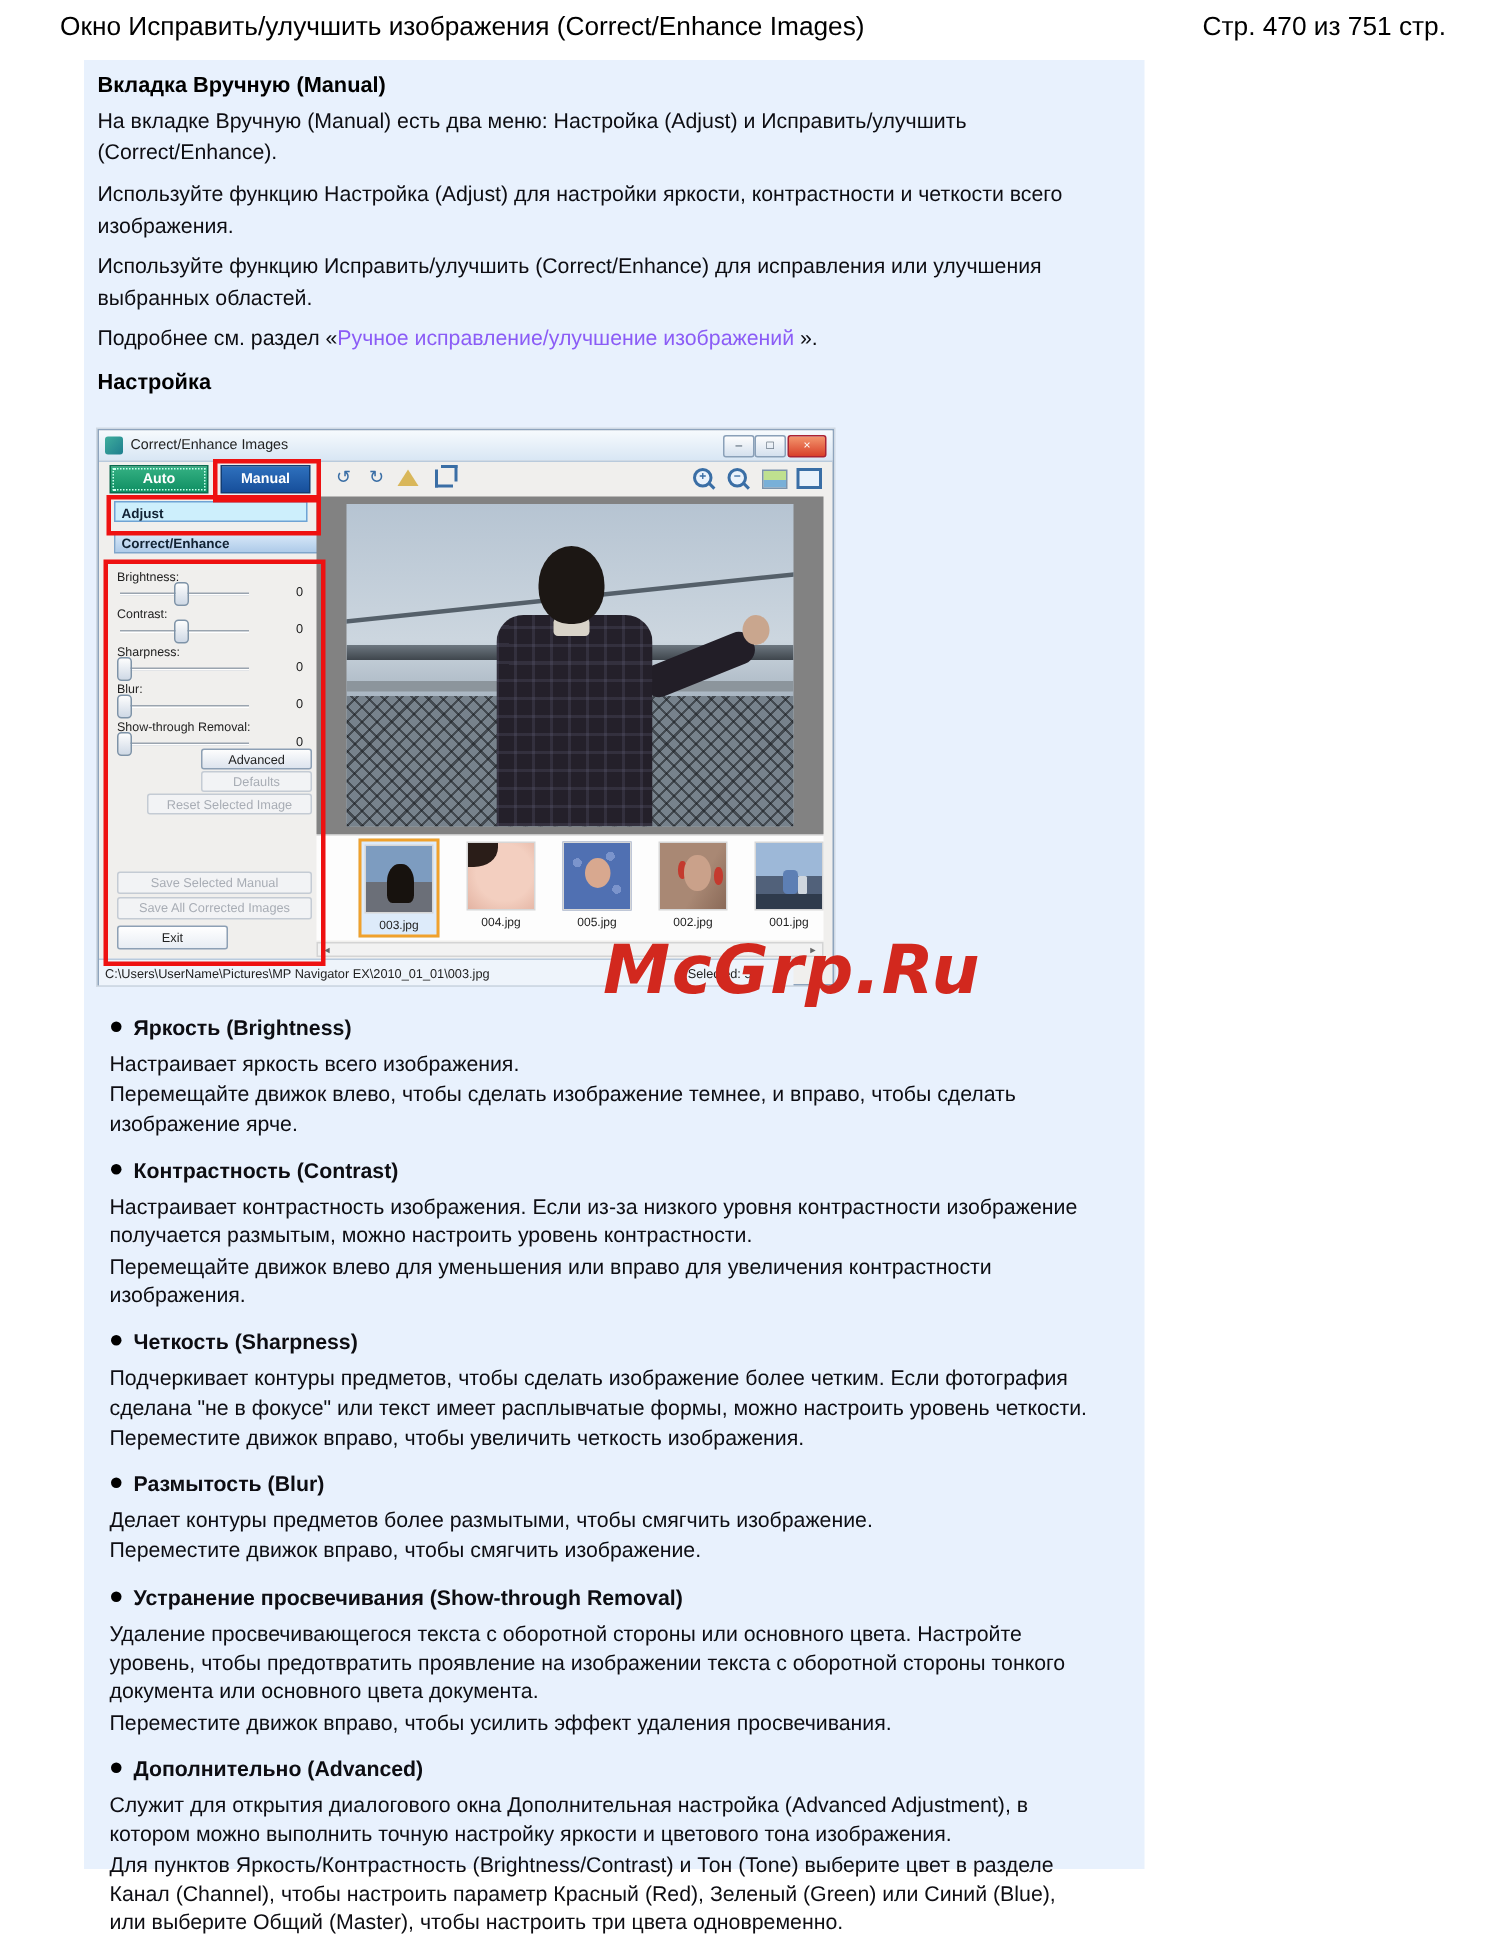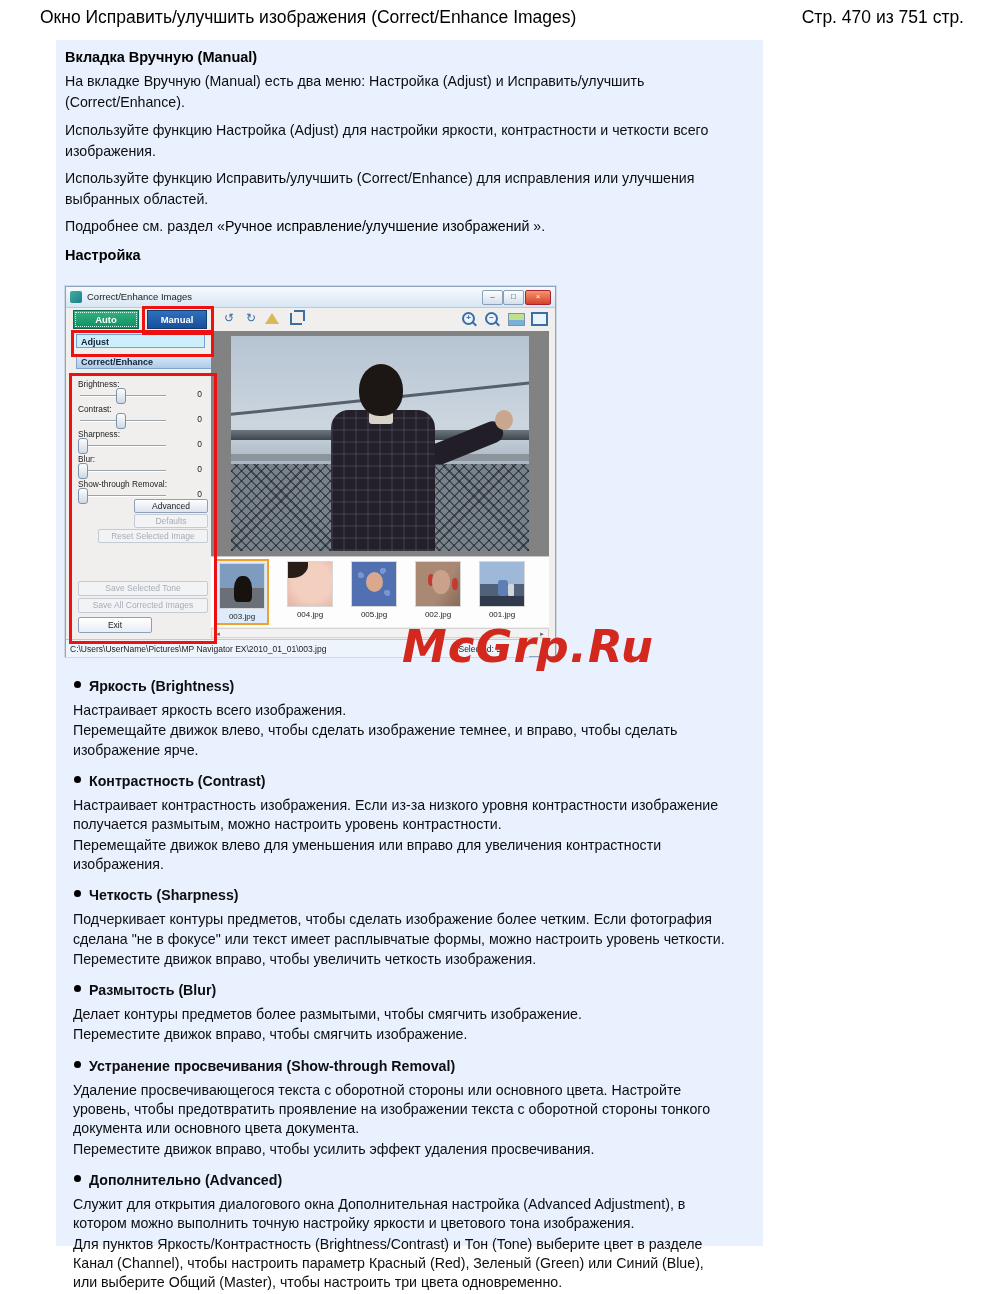--- a/index.html
+++ b/index.html
@@ -7,21 +7,21 @@
 
   .header-title{position:absolute;left:40px;top:7px;font-size:17.5px;color:#000;}
   .header-page{position:absolute;right:36px;top:7px;font-size:17.5px;color:#000;}
 
   .content{position:absolute;left:56px;top:40px;width:707px;height:1206px;background:#e8f1fd;}
   .h1{position:absolute;left:9px;font-weight:bold;font-size:14.5px;color:#000;}
   .h-manual{top:9px;}
   .h-nastr{top:207px;}
   .para{position:absolute;left:9px;width:676px;font-size:14.2px;line-height:1.45;color:#0d0d12;}
   .p1{top:31px;}.p2{top:80px;}.p3{top:128px;}.p4{top:176px;}
-  .link{color:#000000;text-decoration:none;cursor:pointer;}
+  .link{color:#8b5cf6;text-decoration:none;cursor:pointer;}
 
   
   .shot{position:absolute;left:9px;top:246px;width:489px;height:369px;background:#f0efed;border:1px solid #8ea4bd;box-shadow:0 0 0 1px #cfd9e4;font-family:"Liberation Sans",sans-serif;}
   .titlebar{position:absolute;left:0;top:0;right:0;height:20px;background:linear-gradient(#f6fafd,#d8e6f4);border-bottom:1px solid #b9cadc;padding-left:33px;}
   .title-icon{position:absolute;left:4px;top:4px;width:12px;height:12px;background:linear-gradient(135deg,#3fae9d,#1e7e8e);border-radius:2px;}
   .title-text{position:absolute;left:21px;top:4px;font-size:9.5px;color:#222;}
   .winbtn{position:absolute;top:3px;width:19px;height:13px;border:1px solid #8aa0b8;border-radius:2px;background:linear-gradient(#fdfdfd,#d4e0ee);font-size:8px;line-height:12px;text-align:center;color:#345;}
   .btn-min{right:52px;}
   .btn-max{right:31px;}
   .btn-close{right:4px;width:24px;background:linear-gradient(#f3966d,#d8402a);color:#fff;border-color:#a23;}
@@ -74,21 +74,21 @@
   .cable{position:absolute;left:-20px;top:60px;width:360px;height:3px;background:#55606a;transform:rotate(-6deg);}
   .net{position:absolute;left:0;top:128px;width:100%;height:87px;background:repeating-linear-gradient(45deg,rgba(25,28,32,.55) 0 1.5px,transparent 1.5px 7px),repeating-linear-gradient(-45deg,rgba(25,28,32,.55) 0 1.5px,transparent 1.5px 7px),#77828c;}
   .boy-head{position:absolute;left:128px;top:28px;width:44px;height:52px;background:#1c1714;border-radius:50% 50% 46% 46%;}
   .boy-body{position:absolute;left:100px;top:74px;width:104px;height:141px;background:#24202a;border-radius:18px 18px 0 0;
     background-image:repeating-linear-gradient(90deg,rgba(120,120,150,.18) 0 2px,transparent 2px 12px),repeating-linear-gradient(0deg,rgba(120,120,150,.18) 0 2px,transparent 2px 12px);}
   .boy-arm{position:absolute;left:196px;top:96px;width:78px;height:22px;background:#221e27;border-radius:10px;transform:rotate(-22deg);}
   .boy-hand{position:absolute;left:264px;top:74px;width:18px;height:20px;background:#c9a68e;border-radius:50%;}
   .boy-collar{position:absolute;left:138px;top:76px;width:24px;height:12px;background:#d8d3c8;border-radius:3px;}
 
   .thumbs{position:absolute;left:145px;top:269px;width:338px;height:70px;background:#fdfdfd;border-top:1px solid #c8c8c8;}
-  .thumb{position:absolute;top:4px;width:54px;height:62px;text-align:center;cursor:pointer;}
+  .thumb{position:absolute;top:4px;width:54px;height:62px;text-align:center;cursor:pointer;margin-left:24px;}
   .thumb .img{margin:0 auto;width:44px;height:44px;border:1px solid #d7d7d7;background:#eee;}
   .thumb .lbl{font-size:8px;color:#222;margin-top:3px;}
   .thumb.sel{border:2px solid #f0a12c;background:#ddebfa;box-sizing:border-box;top:2px;height:66px;padding-top:2px;}
   .t003{background:linear-gradient(#7d9cc0 0 55%,#6b6f78 55% 100%) !important;position:relative;}
   .t003:after{content:"";position:absolute;left:14px;top:12px;width:18px;height:26px;background:#17120e;border-radius:45% 45% 20% 20%;}
   .t004{background:radial-gradient(circle at 55% 45%,#f3cfc0 0 55%,#e3b3a2 100%) !important;position:relative;}
   .t004:after{content:"";position:absolute;left:0;top:0;width:20px;height:16px;background:#2a1d18;border-radius:0 0 80% 0;}
   .t005{background:#5070b2 !important;position:relative;background-image:radial-gradient(circle at 20% 30%,#7b94cc 0 3px,transparent 3px),radial-gradient(circle at 70% 20%,#7b94cc 0 3px,transparent 3px),radial-gradient(circle at 80% 70%,#7b94cc 0 3px,transparent 3px) !important;}
   .t005:after{content:"";position:absolute;left:14px;top:10px;width:17px;height:20px;background:#d8a88f;border-radius:50%;}
   .t002{background:linear-gradient(120deg,#a98874 0 60%,#8a6a58 100%) !important;position:relative;}
@@ -199,21 +199,21 @@
         <div class="slabel">Show-through Removal:</div>
         <div class="strack"></div>
         <div class="sthumb at-left"></div>
         <div class="sval">0</div>
       </div>
     </div>
 
     <div class="btn b-adv">Advanced</div>
     <div class="btn b-def disabled">Defaults</div>
     <div class="btn b-reset disabled">Reset Selected Image</div>
-    <div class="btn b-savesel disabled">Save Selected Tone</div>
+    <div class="btn b-savesel disabled">Save Selected Manual</div>
     <div class="btn b-saveall disabled">Save All Corrected Images</div>
     <div class="btn b-exit">Exit</div>
 
     <div class="preview">
       <div class="photo">
         <div class="cable"></div>
         <div class="rail"></div>
         <div class="rail2"></div>
         <div class="net"></div>
         <div class="boy-arm"></div>

